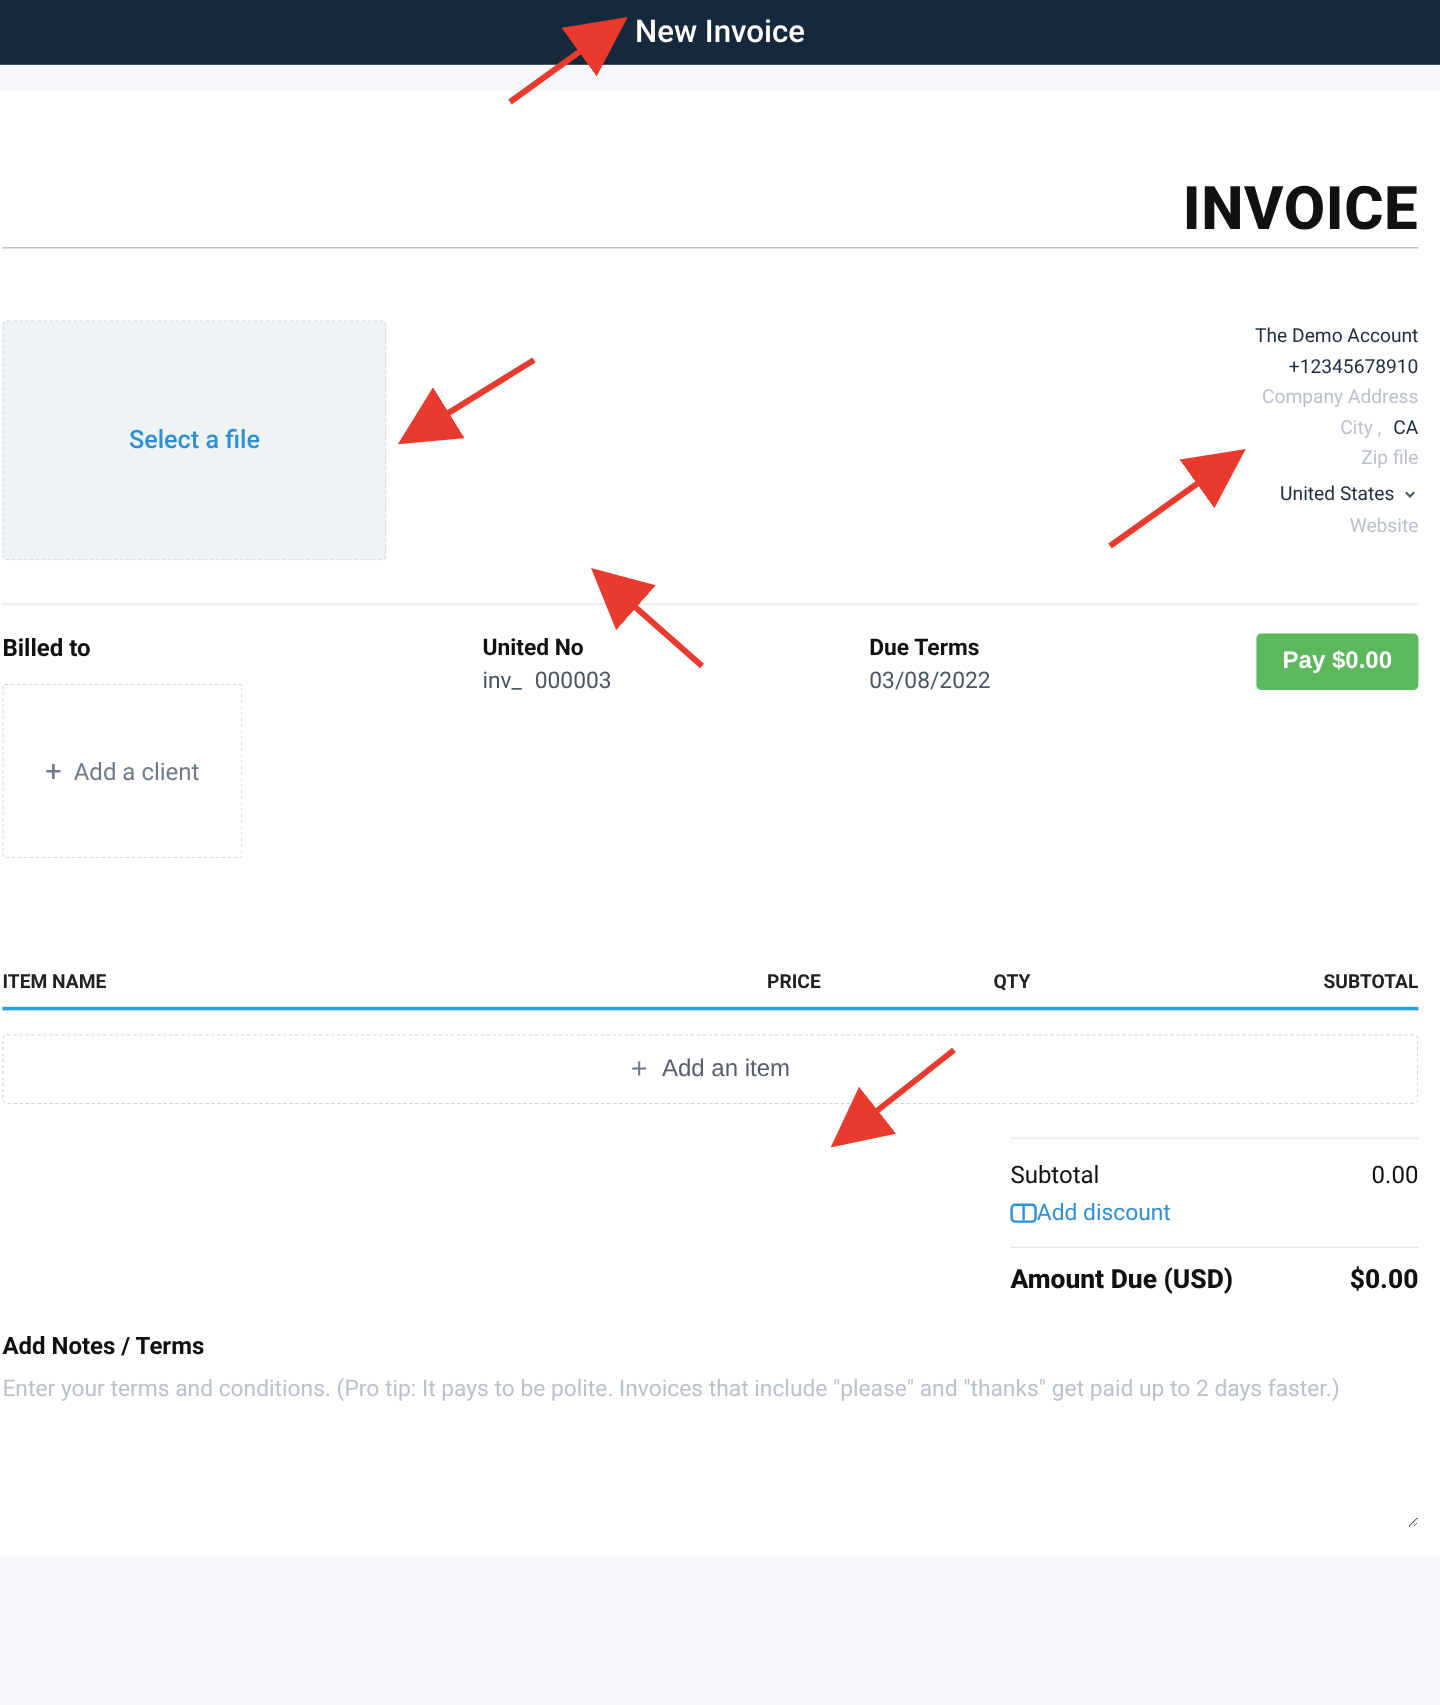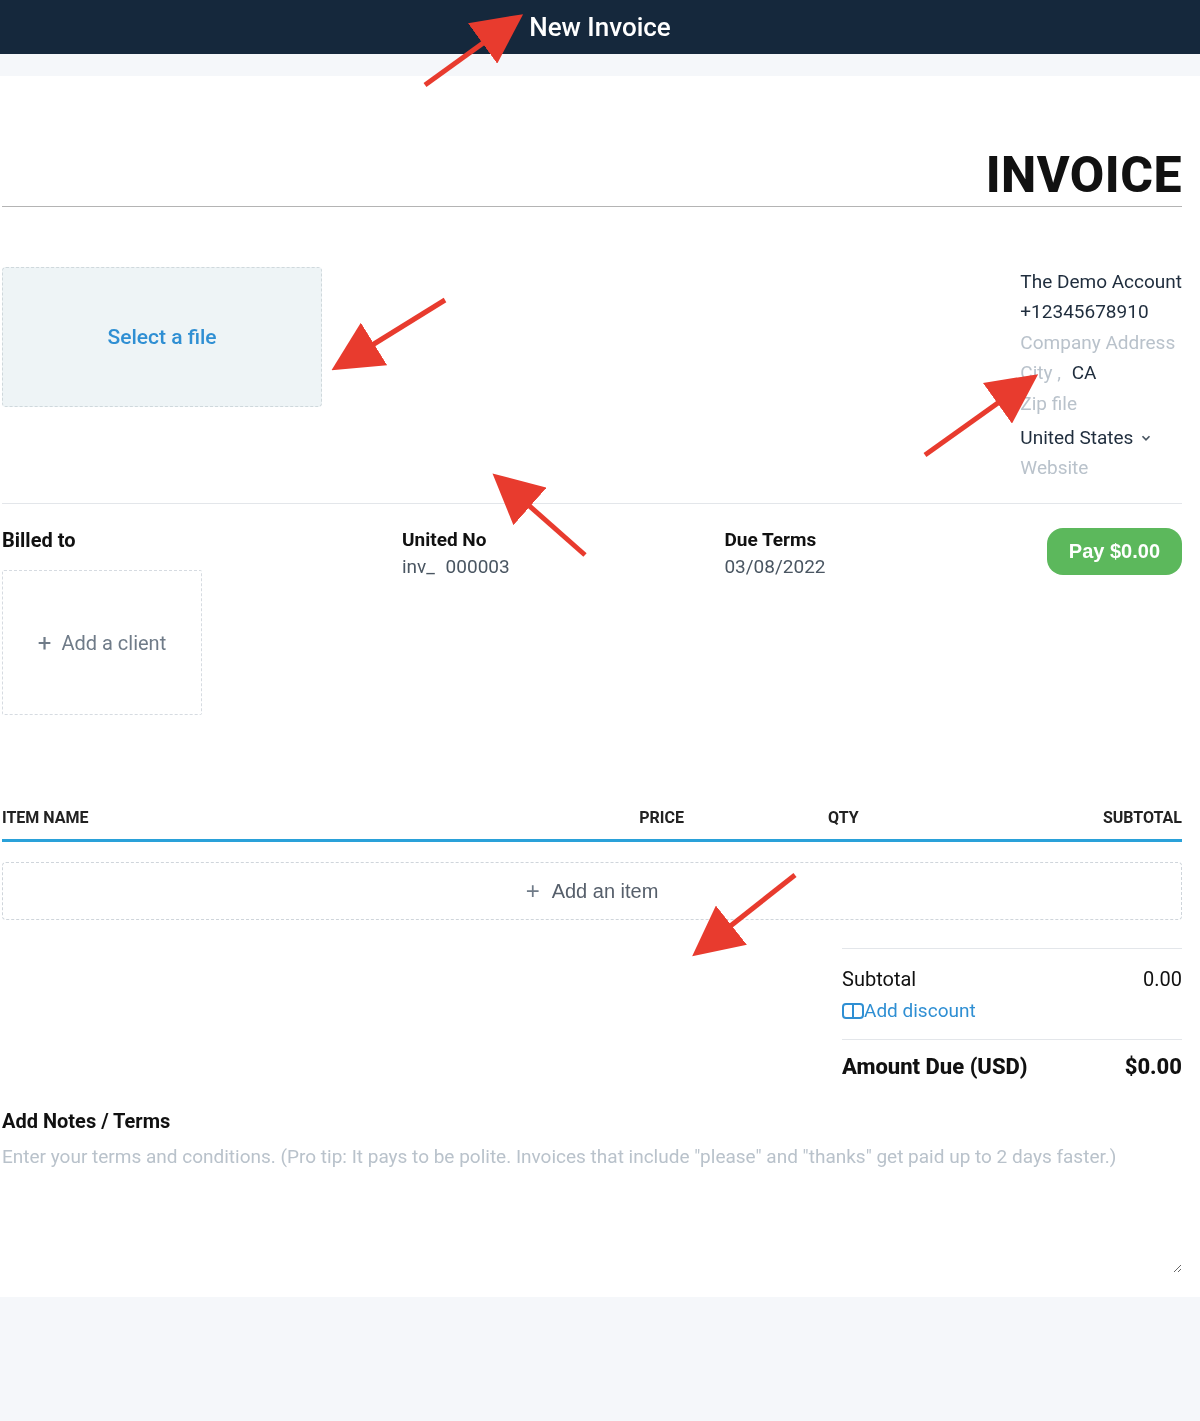--- a/index.html
+++ b/index.html
@@ -36,34 +36,35 @@
     padding-bottom: 2px;
   }
   .upper {
     display: flex;
     justify-content: space-between;
     margin-top: 60px;
     min-height: 230px;
   }
   .file-drop {
     width: 320px;
-    height: 140px;
+    height: 200px;
     border: 1.5px dashed #cfd8dc;
     background: #eef4f6;
     border-radius: 4px;
     display: flex;
     align-items: center;
     justify-content: center;
     color: #2f8fd3;
     font-size: 21px;
     font-weight: 500;
     cursor: pointer;
   }
   .company {
-    font-size: 19px;
+    text-align: right;
+    font-size: 16px;
     line-height: 1.6;
     margin-left: 32px;
   }
   .company .muted { color: #b9c2cb; }
   .country-row {
     display: inline-flex;
     align-items: center;
     gap: 6px;
     cursor: pointer;
     margin-top: 4px;
@@ -98,21 +99,21 @@
   .plus-icon { font-size: 24px; color: #6f7b88; line-height: 1; }
   .col-invoice, .col-dates { flex: 1; }
   .meta-label { font-size: 19px; font-weight: 700; color: #111; }
   .meta-value { font-size: 19px; color: #4a5662; margin-top: 4px; }
   .col-dates .block + .block { margin-top: 20px; }
   .col-pay { display: flex; justify-content: flex-end; align-items: flex-start; }
   .pay-btn {
     background: #5cb85c;
     color: #fff;
     border: none;
-    border-radius: 16px;
+    border-radius: 4px;
     padding: 12px 22px;
     font-size: 20px;
     font-weight: 600;
     cursor: pointer;
   }
 
   .items { margin-top: 90px; }
   .items-head {
     display: flex;
     font-size: 16px;

